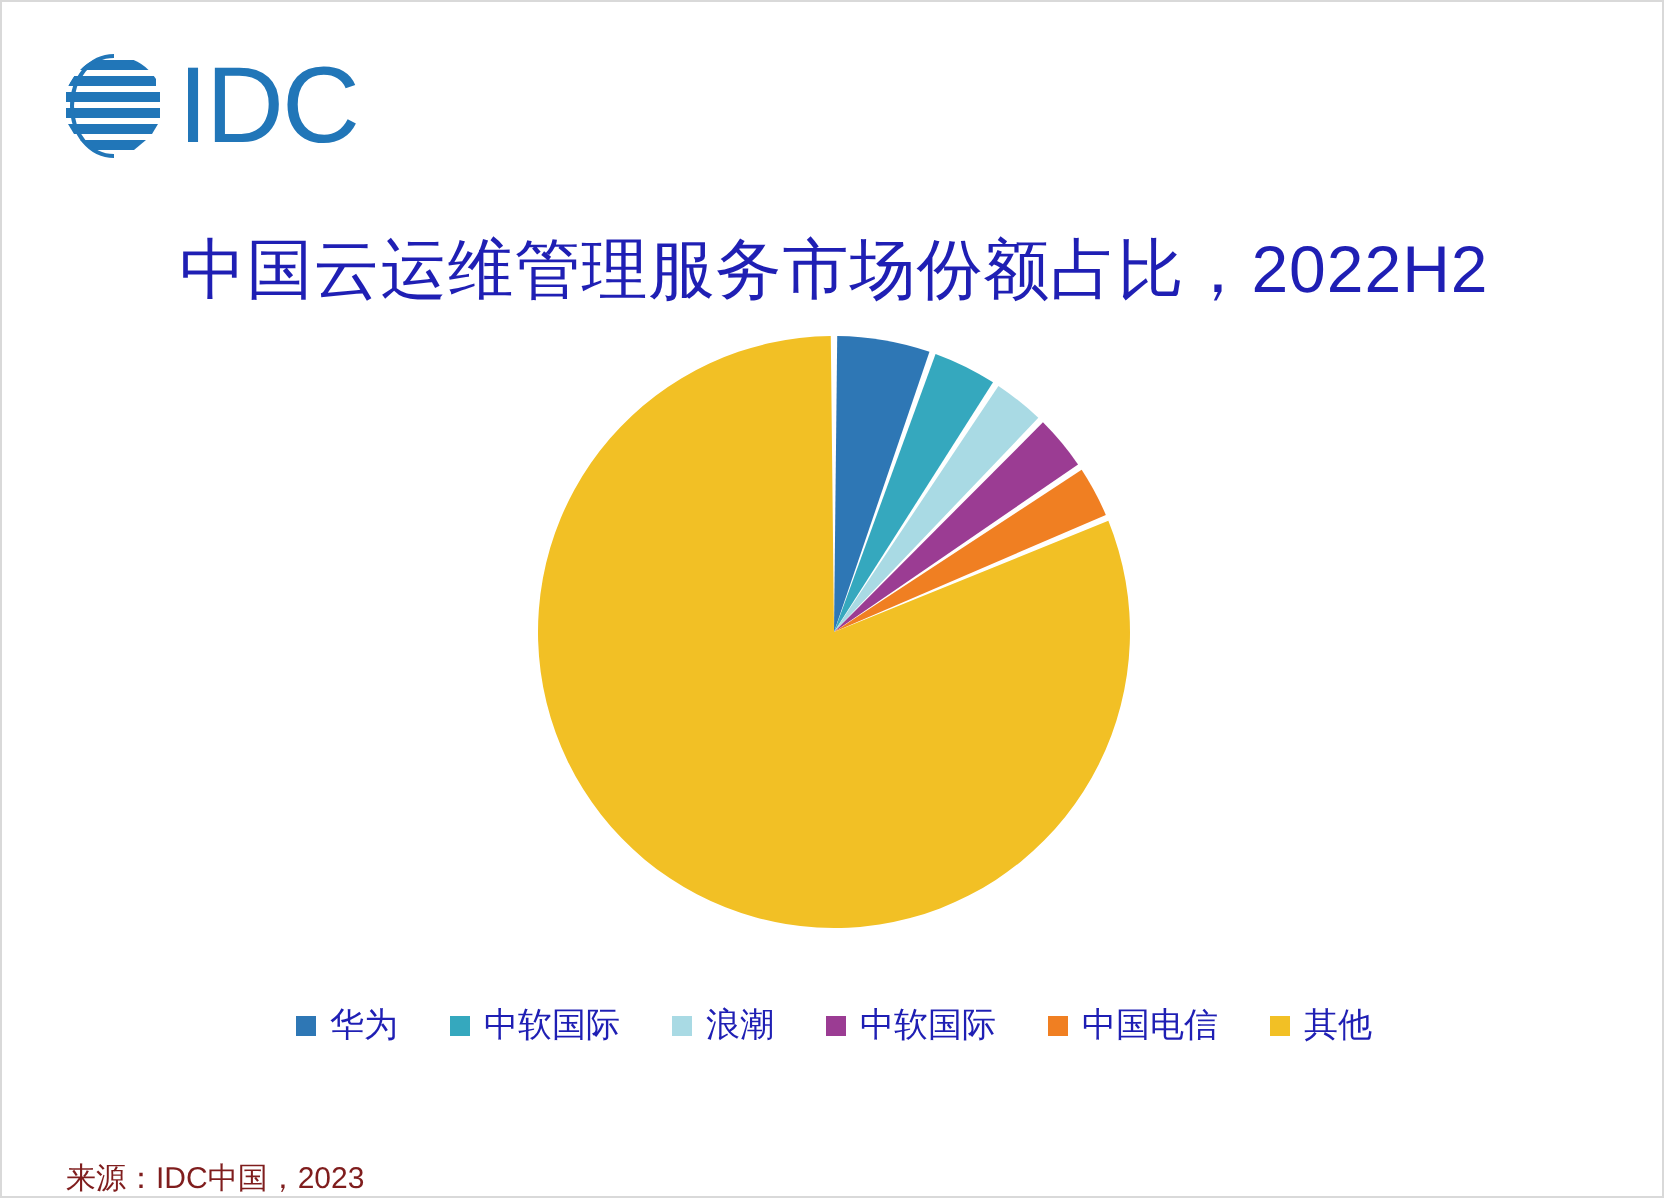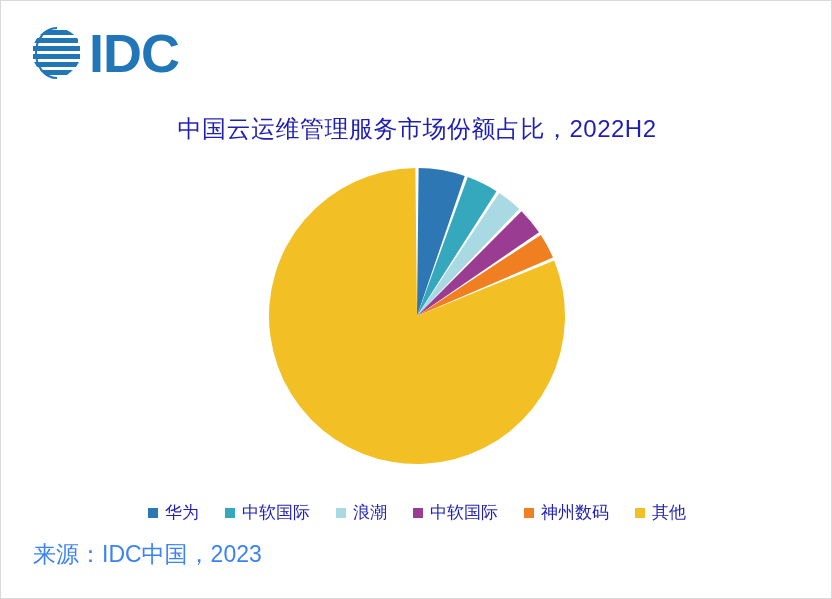--- a/index.html
+++ b/index.html
@@ -33,36 +33,36 @@
     align-items: center;
     height: 56px;
   }
   .logo-globe {
     width: 52px;
     height: 52px;
     display: block;
   }
   .logo-text {
     font-size: 54px;
-    font-weight: bold;
+    font-weight: normal;
     color: #2176B8;
     letter-spacing: -1px;
     line-height: 52px;
     margin-left: 6px;
     font-family: "Liberation Sans", "DejaVu Sans", sans-serif;
   }
 
   
   .chart-title {
     position: absolute;
     left: 0;
     top: 112px;
     width: 832px;
     text-align: center;
-    font-size: 24px;
+    font-size: 33px;
     color: #1F1FB4;
     letter-spacing: 0.5px;
     font-family: "Liberation Sans", "DejaVu Sans", sans-serif;
   }
 
   
   .pie-area {
     position: absolute;
     left: 0;
     top: 160px;
@@ -101,23 +101,23 @@
     color: #1F1FB4;
     line-height: 1;
     white-space: nowrap;
     font-family: "Liberation Sans", "DejaVu Sans", sans-serif;
   }
 
   
   .source-note {
     position: absolute;
     left: 32px;
-    top: 538px;
-    font-size: 23px;
-    color: #3b82f6;
+    top: 579px;
+    font-size: 15px;
+    color: #7f1d1d;
     font-family: "Liberation Sans", "DejaVu Sans", sans-serif;
   }
 </style>
 </head>
 <body>
 
 <div class="page-frame">
 
   <div class="logo-wrap">
     <svg class="logo-globe" viewBox="0 0 52 52">
@@ -164,21 +164,21 @@
       <div class="legend-item">
         <span class="legend-swatch" style="background: rgb(169, 218, 228);"></span>
         <span class="legend-label">浪潮</span>
       </div>
       <div class="legend-item">
         <span class="legend-swatch" style="background: rgb(155, 60, 147);"></span>
         <span class="legend-label">中软国际</span>
       </div>
       <div class="legend-item">
         <span class="legend-swatch" style="background: rgb(240, 127, 34);"></span>
-        <span class="legend-label">神州数码</span>
+        <span class="legend-label">中国电信</span>
       </div>
       <div class="legend-item">
         <span class="legend-swatch" style="background: rgb(242, 192, 37);"></span>
         <span class="legend-label">其他</span>
       </div>
     </div>
 
   <div class="source-note">来源：IDC中国，2023</div>
 
 </div>

